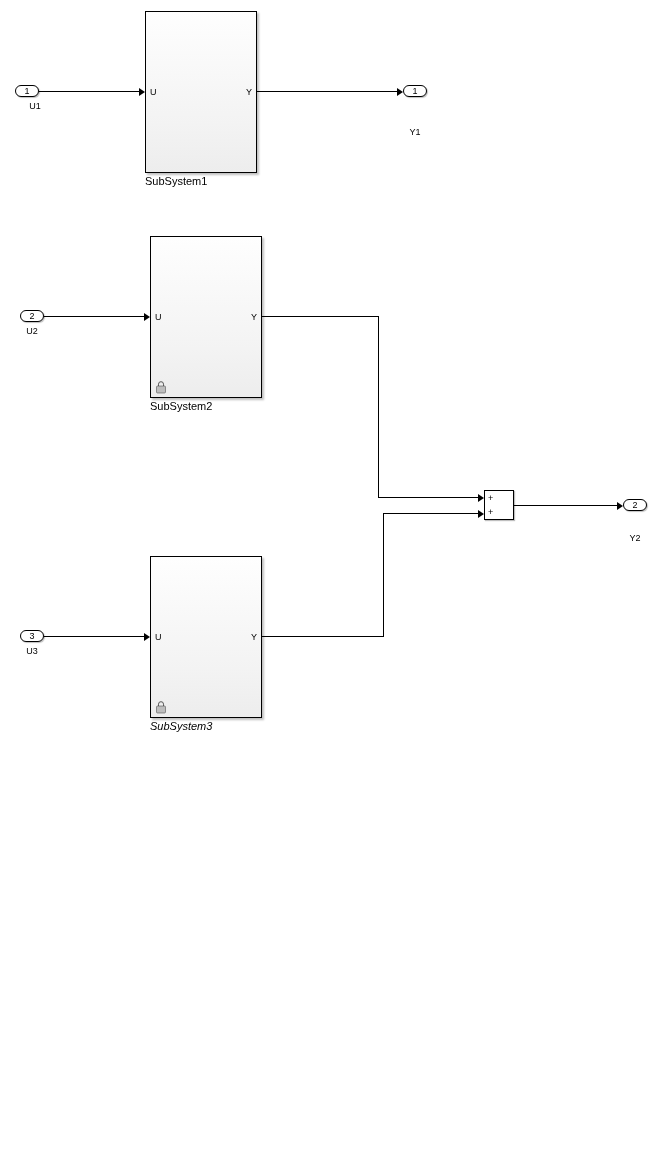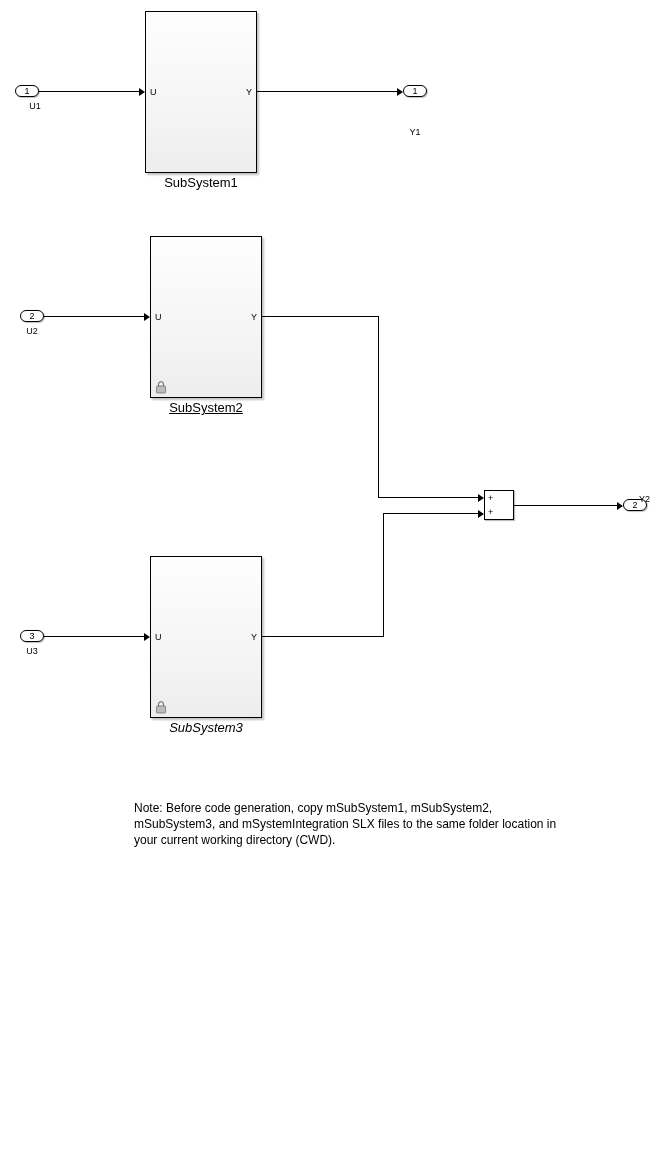--- a/index.html
+++ b/index.html
@@ -40,22 +40,21 @@
     background: linear-gradient(to bottom, #fefefe 0%, #f3f3f3 70%, #ededed 100%);
     box-shadow: 2px 2px 2px rgba(0,0,0,0.25);
     box-sizing: border-box;
   }
   .block-io {
     position: absolute;
     font-size: 9px;
   }
   .block-label {
     position: absolute;
-    font-size: 13px;
-    text-align: center;
+    font-size: 11px;
   }
   .lock-icon {
     position: absolute;
     width: 12px;
     height: 14px;
     left: 4px;
     bottom: 3px;
   }
   .sumblock {
     position: absolute;
@@ -127,21 +126,21 @@
   <div class="block" style="left:150px; top:236px; width:112px; height:162px;">
     <span class="block-io" style="left:4px; top:75px;">U</span>
     <span class="block-io" style="right:4px; top:75px;">Y</span>
     <span class="lock-icon">
       <svg viewBox="0 0 12 14" width="12" height="14">
         <rect x="1.5" y="6" width="9" height="7" rx="1" fill="#bdbdbd" stroke="#555" stroke-width="0.6"></rect>
         <path d="M3.5 6 V4.2 a2.5 2.5 0 0 1 5 0 V6" fill="none" stroke="#555" stroke-width="1"></path>
       </svg>
     </span>
   </div>
-  <div class="block-label" style="left:150px; top:400px; width:112px;text-decoration:underline;">SubSystem2</div>
+  <div class="block-label" style="left:150px; top:400px; width:112px;">SubSystem2</div>
 
   <div class="port" style="left:20px; top:630px;">
     <span>3</span>
   </div>
   <div class="port-label" style="left:17px; top:646px;">U3</div>
 
   <div class="wire" style="left:44px; top:636px; width:100px; height:1px;"></div>
   <div class="arrowhead" style="left:144px; top:632.5px;"></div>
 
   <div class="block" style="left:150px; top:556px; width:112px; height:162px;">
@@ -170,17 +169,16 @@
     <span class="plus" style="left:3px; top:3px;">+</span>
     <span class="plus" style="left:3px; top:17px;">+</span>
   </div>
 
   <div class="wire" style="left:514px; top:505px; width:103px; height:1px;"></div>
   <div class="arrowhead" style="left:617px; top:501.5px;"></div>
 
   <div class="port" style="left:623px; top:499px;">
     <span>2</span>
   </div>
-  <div class="port-label" style="left:620px; top:494px;text-align:right;">Y2</div>
+  <div class="port-label" style="left:620px; top:533px;">Y2</div>
 
-  <div class="note" style="left:134px; top:800px;">Note: Before code generation, copy mSubSystem1, mSubSystem2, mSubSystem3, and mSystemIntegration SLX files to the same folder location in your current working directory (CWD).</div>
 
 </div>
 
 </body></html>

